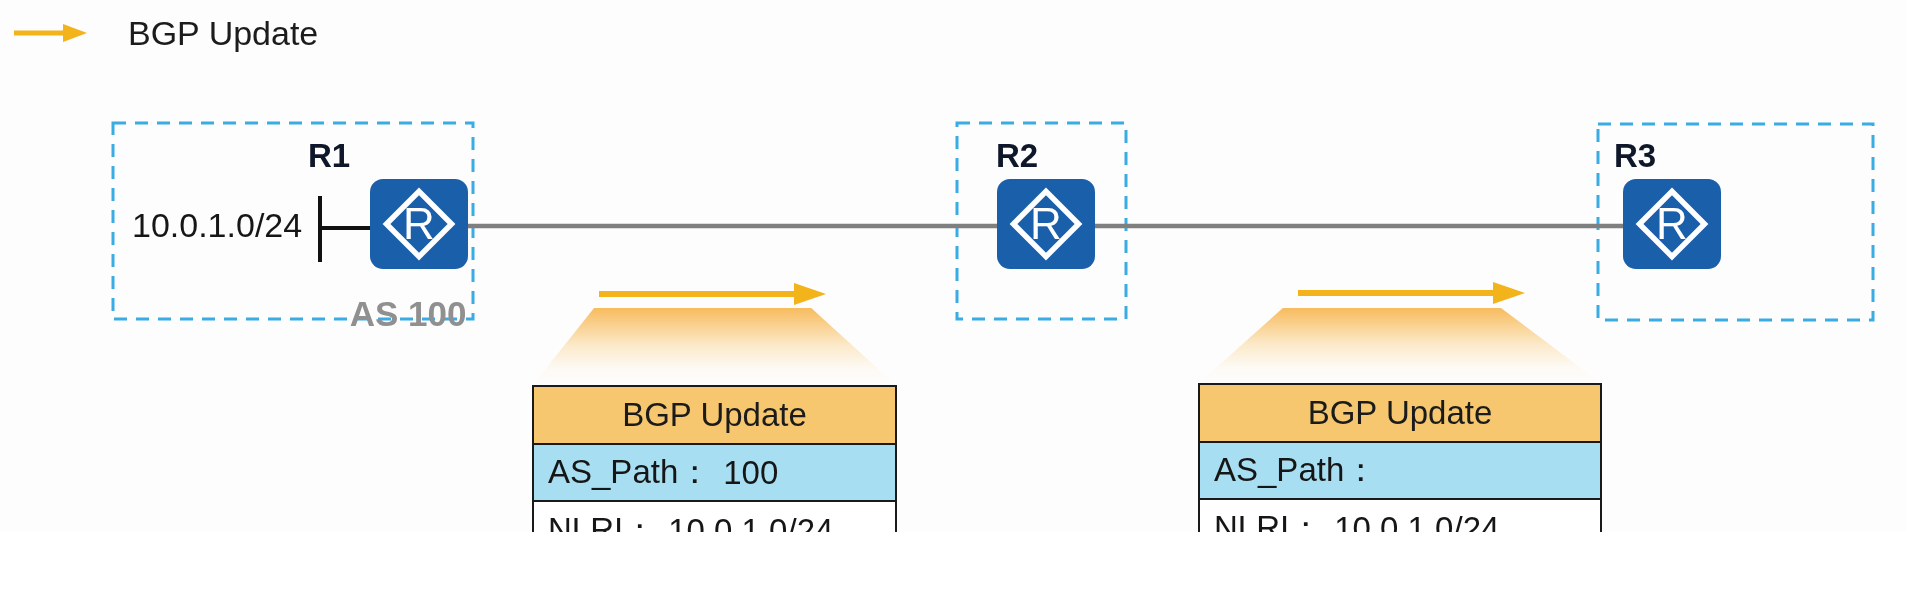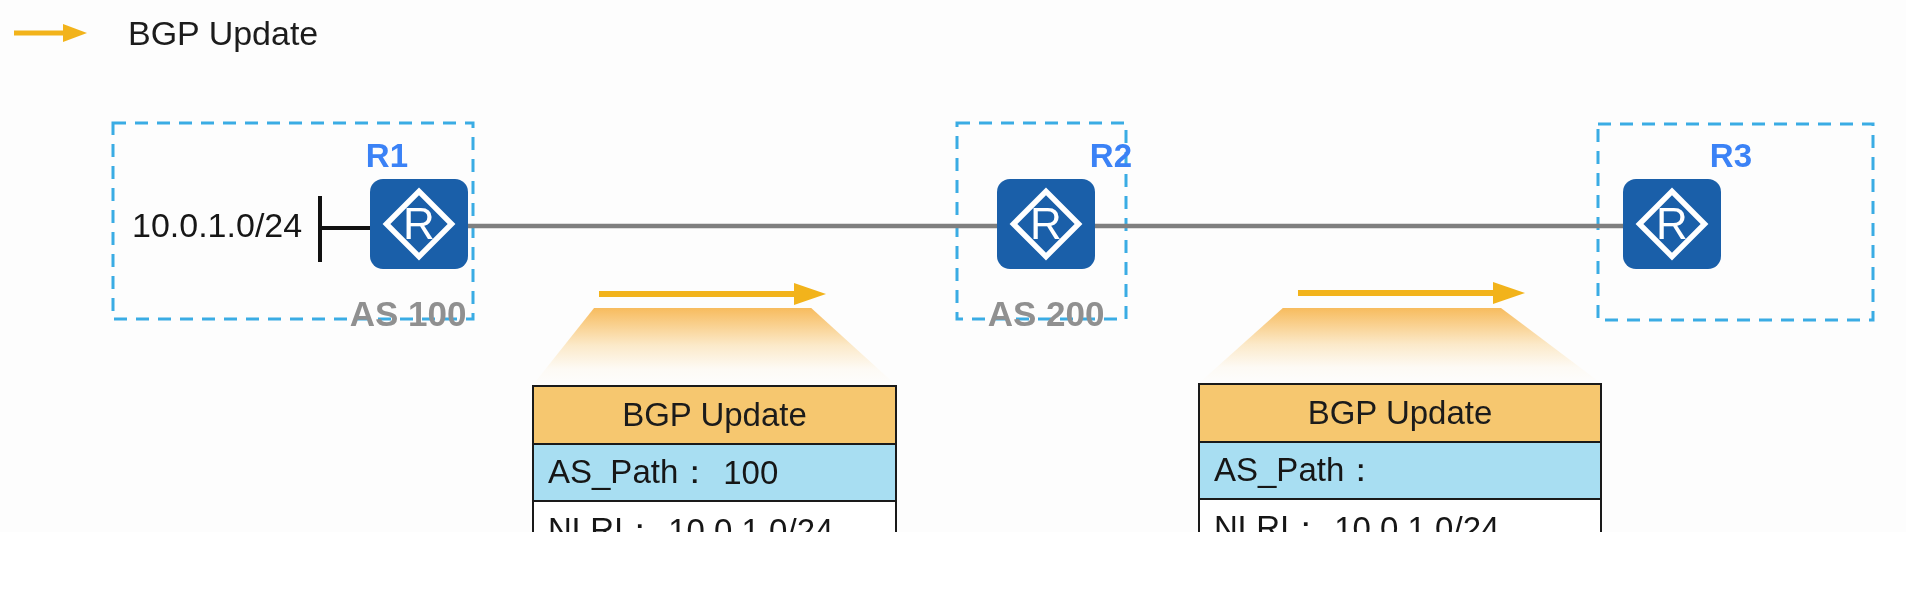--- a/index.html
+++ b/index.html
@@ -20,23 +20,23 @@
   
   .legend-label {
     left: 128px; top: 12px;
     font-size: 34px; line-height: 42px;
     color: #1c1c1c;
   }
 
   
   .node-name {
     width: 100px; top: 137px;
-    text-align: right;
+    text-align: left;
     font-size: 33px; font-weight: 600;
-    color: #3b82f6;
+    color: #0f172a;
   }
   .as-label {
     width: 160px; top: 294px;
     text-align: center;
     font-size: 35px; font-weight: 700;
     color: var(--as-label-text, #909090);
   }
   .net-prefix {
     left: 132px; top: 206px;
     font-size: 34px;
@@ -120,43 +120,42 @@
     <line x1="320" y1="228" x2="372" y2="228" stroke="#111111" stroke-width="4"></line>
   </svg>
 
   <svg class="abs" style="left:13px; top:23px;" width="74" height="20" viewBox="0 0 74 20">
     <line x1="1" y1="10" x2="52" y2="10" style="stroke:var(--arrow)" stroke-width="5"></line>
     <polygon points="50,1 74,10 50,19" style="fill:var(--arrow)"></polygon>
   </svg>
   <div class="abs legend-label">BGP Update</div>
 
   <div class="abs node-name" style="left:308px;">R1</div>
-  <div class="abs node-name" style="left:1032px;">R2</div>
-  <div class="abs node-name" style="left:1652px;">R3</div>
+  <div class="abs node-name" style="left:996px;">R2</div>
+  <div class="abs node-name" style="left:1614px;">R3</div>
 
   <div class="abs net-prefix">10.0.1.0/24</div>
 
   <svg class="abs router" style="left:369px; top:178px;" viewBox="0 0 100 92">
     <rect x="1" y="1" width="98" height="90" rx="13" style="fill:var(--router-fill)"></rect>
     <rect x="27" y="23" width="46" height="46" transform="rotate(45 50 46)" fill="none" style="stroke:var(--router-glyph)" stroke-width="5.5"></rect>
     <text x="50" y="61" text-anchor="middle" font-size="44" font-family="Liberation Sans, DejaVu Sans, sans-serif" style="fill:var(--router-glyph)">R</text>
   </svg>
   <svg class="abs router" style="left:996px; top:178px;" viewBox="0 0 100 92">
     <rect x="1" y="1" width="98" height="90" rx="13" style="fill:var(--router-fill)"></rect>
     <rect x="27" y="23" width="46" height="46" transform="rotate(45 50 46)" fill="none" style="stroke:var(--router-glyph)" stroke-width="5.5"></rect>
     <text x="50" y="61" text-anchor="middle" font-size="44" font-family="Liberation Sans, DejaVu Sans, sans-serif" style="fill:var(--router-glyph)">R</text>
   </svg>
   <svg class="abs router" style="left:1622px; top:178px;" viewBox="0 0 100 92">
     <rect x="1" y="1" width="98" height="90" rx="13" style="fill:var(--router-fill)"></rect>
     <rect x="27" y="23" width="46" height="46" transform="rotate(45 50 46)" fill="none" style="stroke:var(--router-glyph)" stroke-width="5.5"></rect>
     <text x="50" y="61" text-anchor="middle" font-size="44" font-family="Liberation Sans, DejaVu Sans, sans-serif" style="fill:var(--router-glyph)">R</text>
   </svg>
 
   <div class="abs as-label" style="left:328px;">AS 100</div>
-  <div class="abs as-label" style="left:966px;">AS 200</div>
 
   <svg class="abs" style="left:598px; top:282px;" width="228" height="24" viewBox="0 0 228 24">
     <line x1="1" y1="12" x2="198" y2="12" style="stroke:var(--arrow)" stroke-width="6"></line>
     <polygon points="196,1 228,12 196,23" style="fill:var(--arrow)"></polygon>
   </svg>
   <div class="abs funnel funnel-1"></div>
   <div class="abs msg-table msg-table-1">
     <div class="msg-header">BGP Update</div>
     <div class="msg-row as-path">
       <span>AS_Path：</span>

